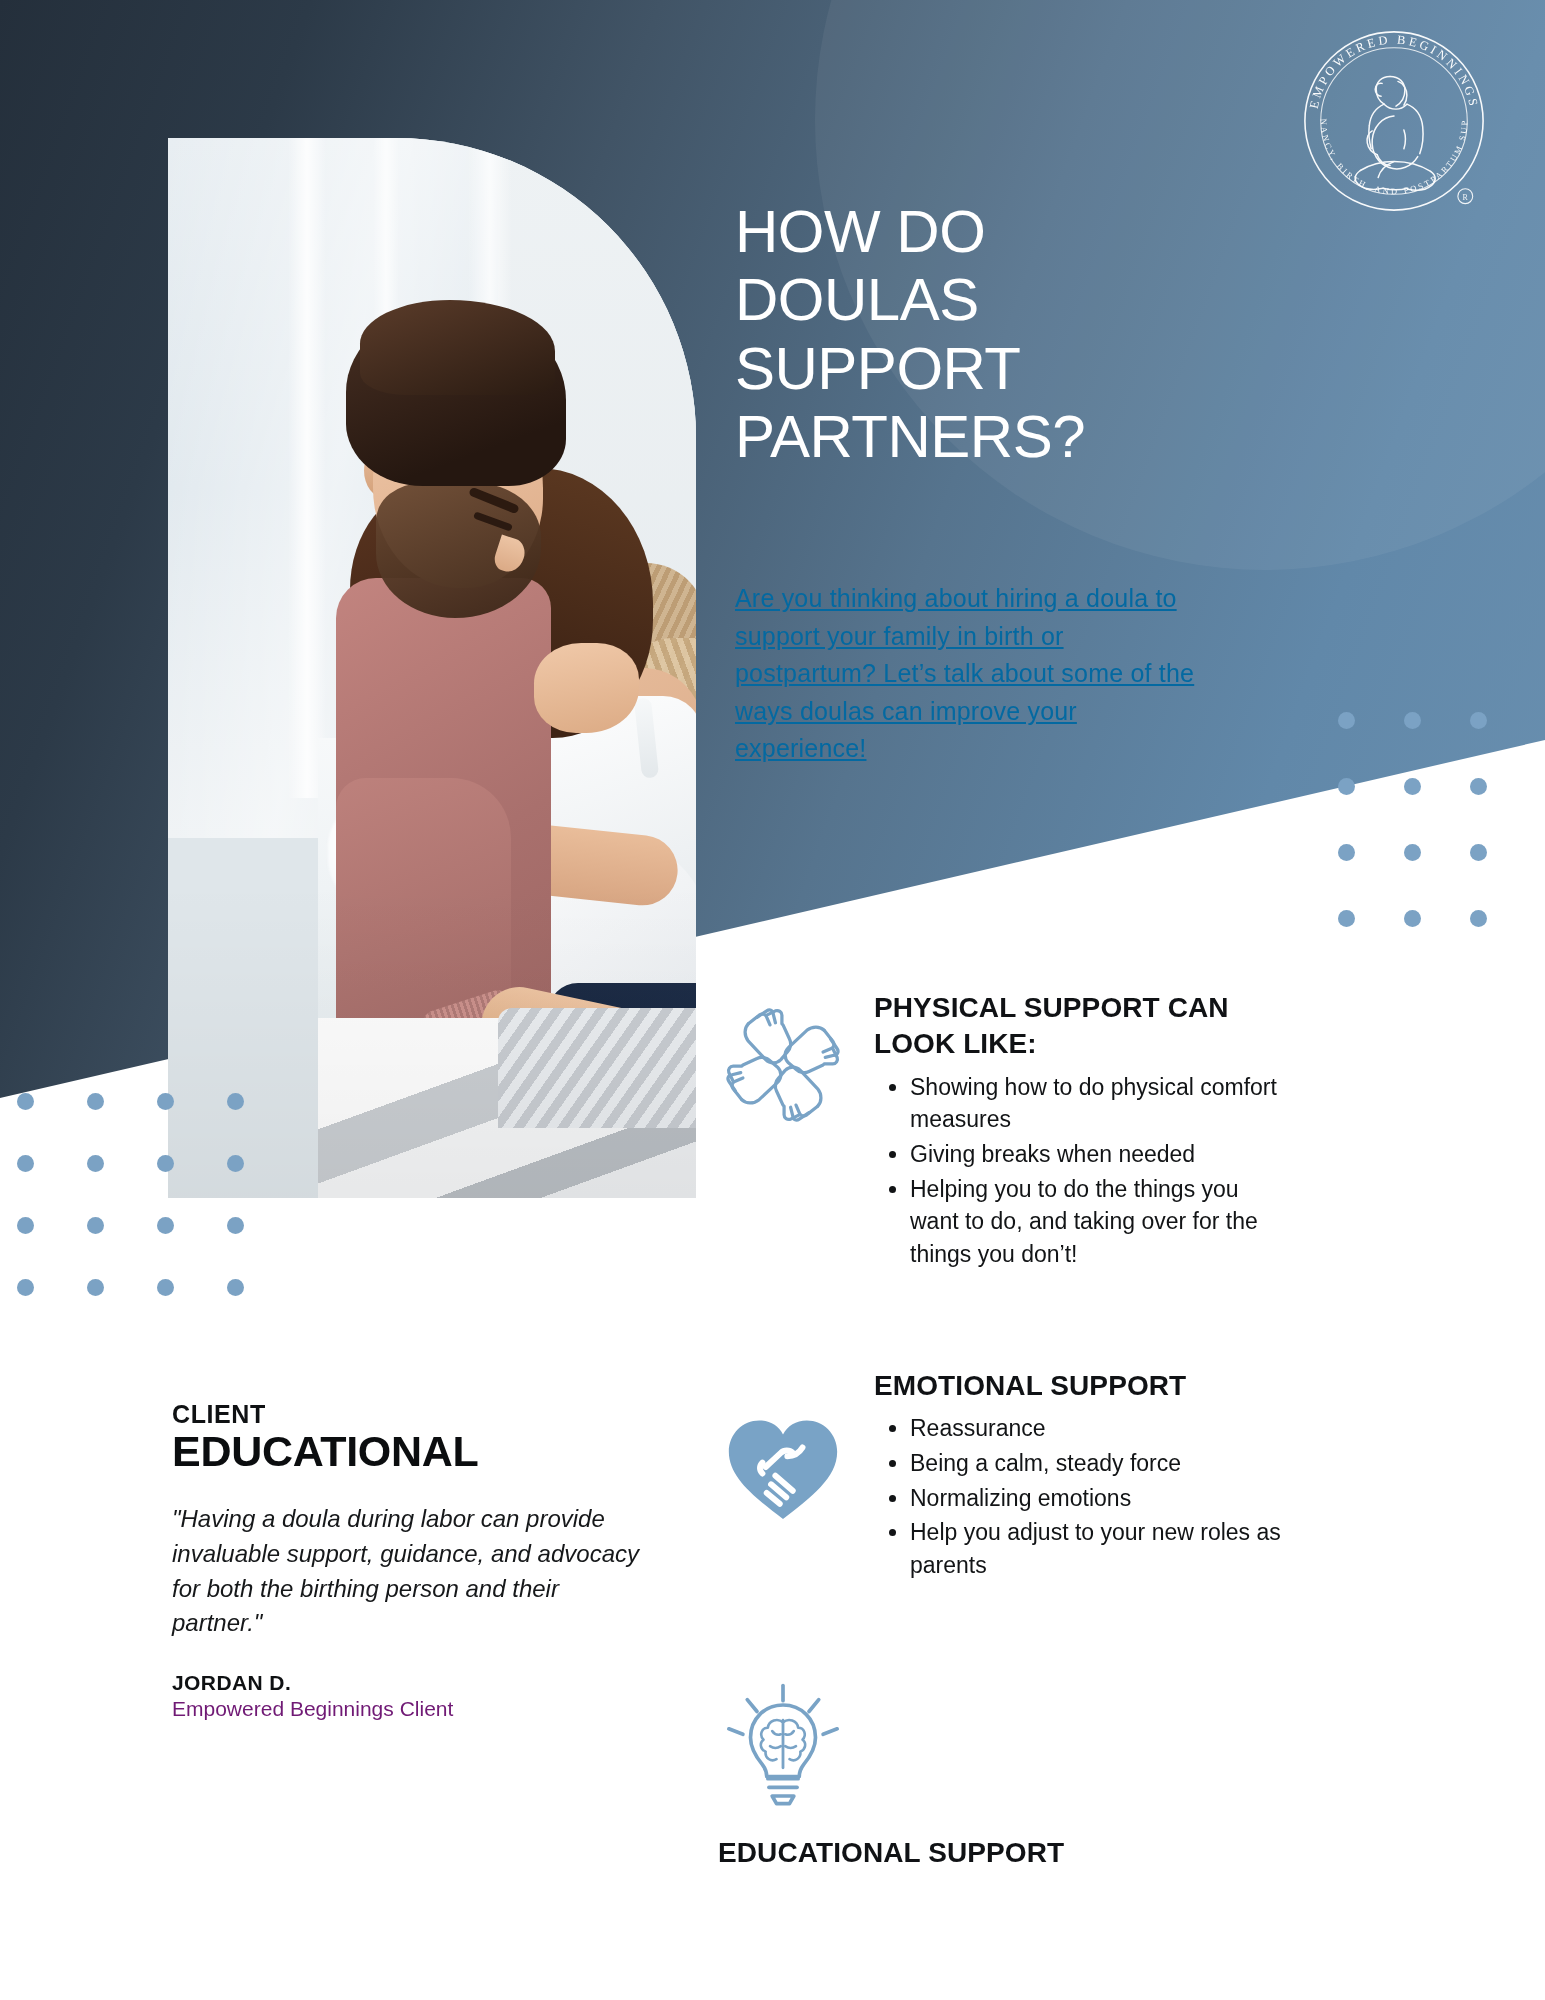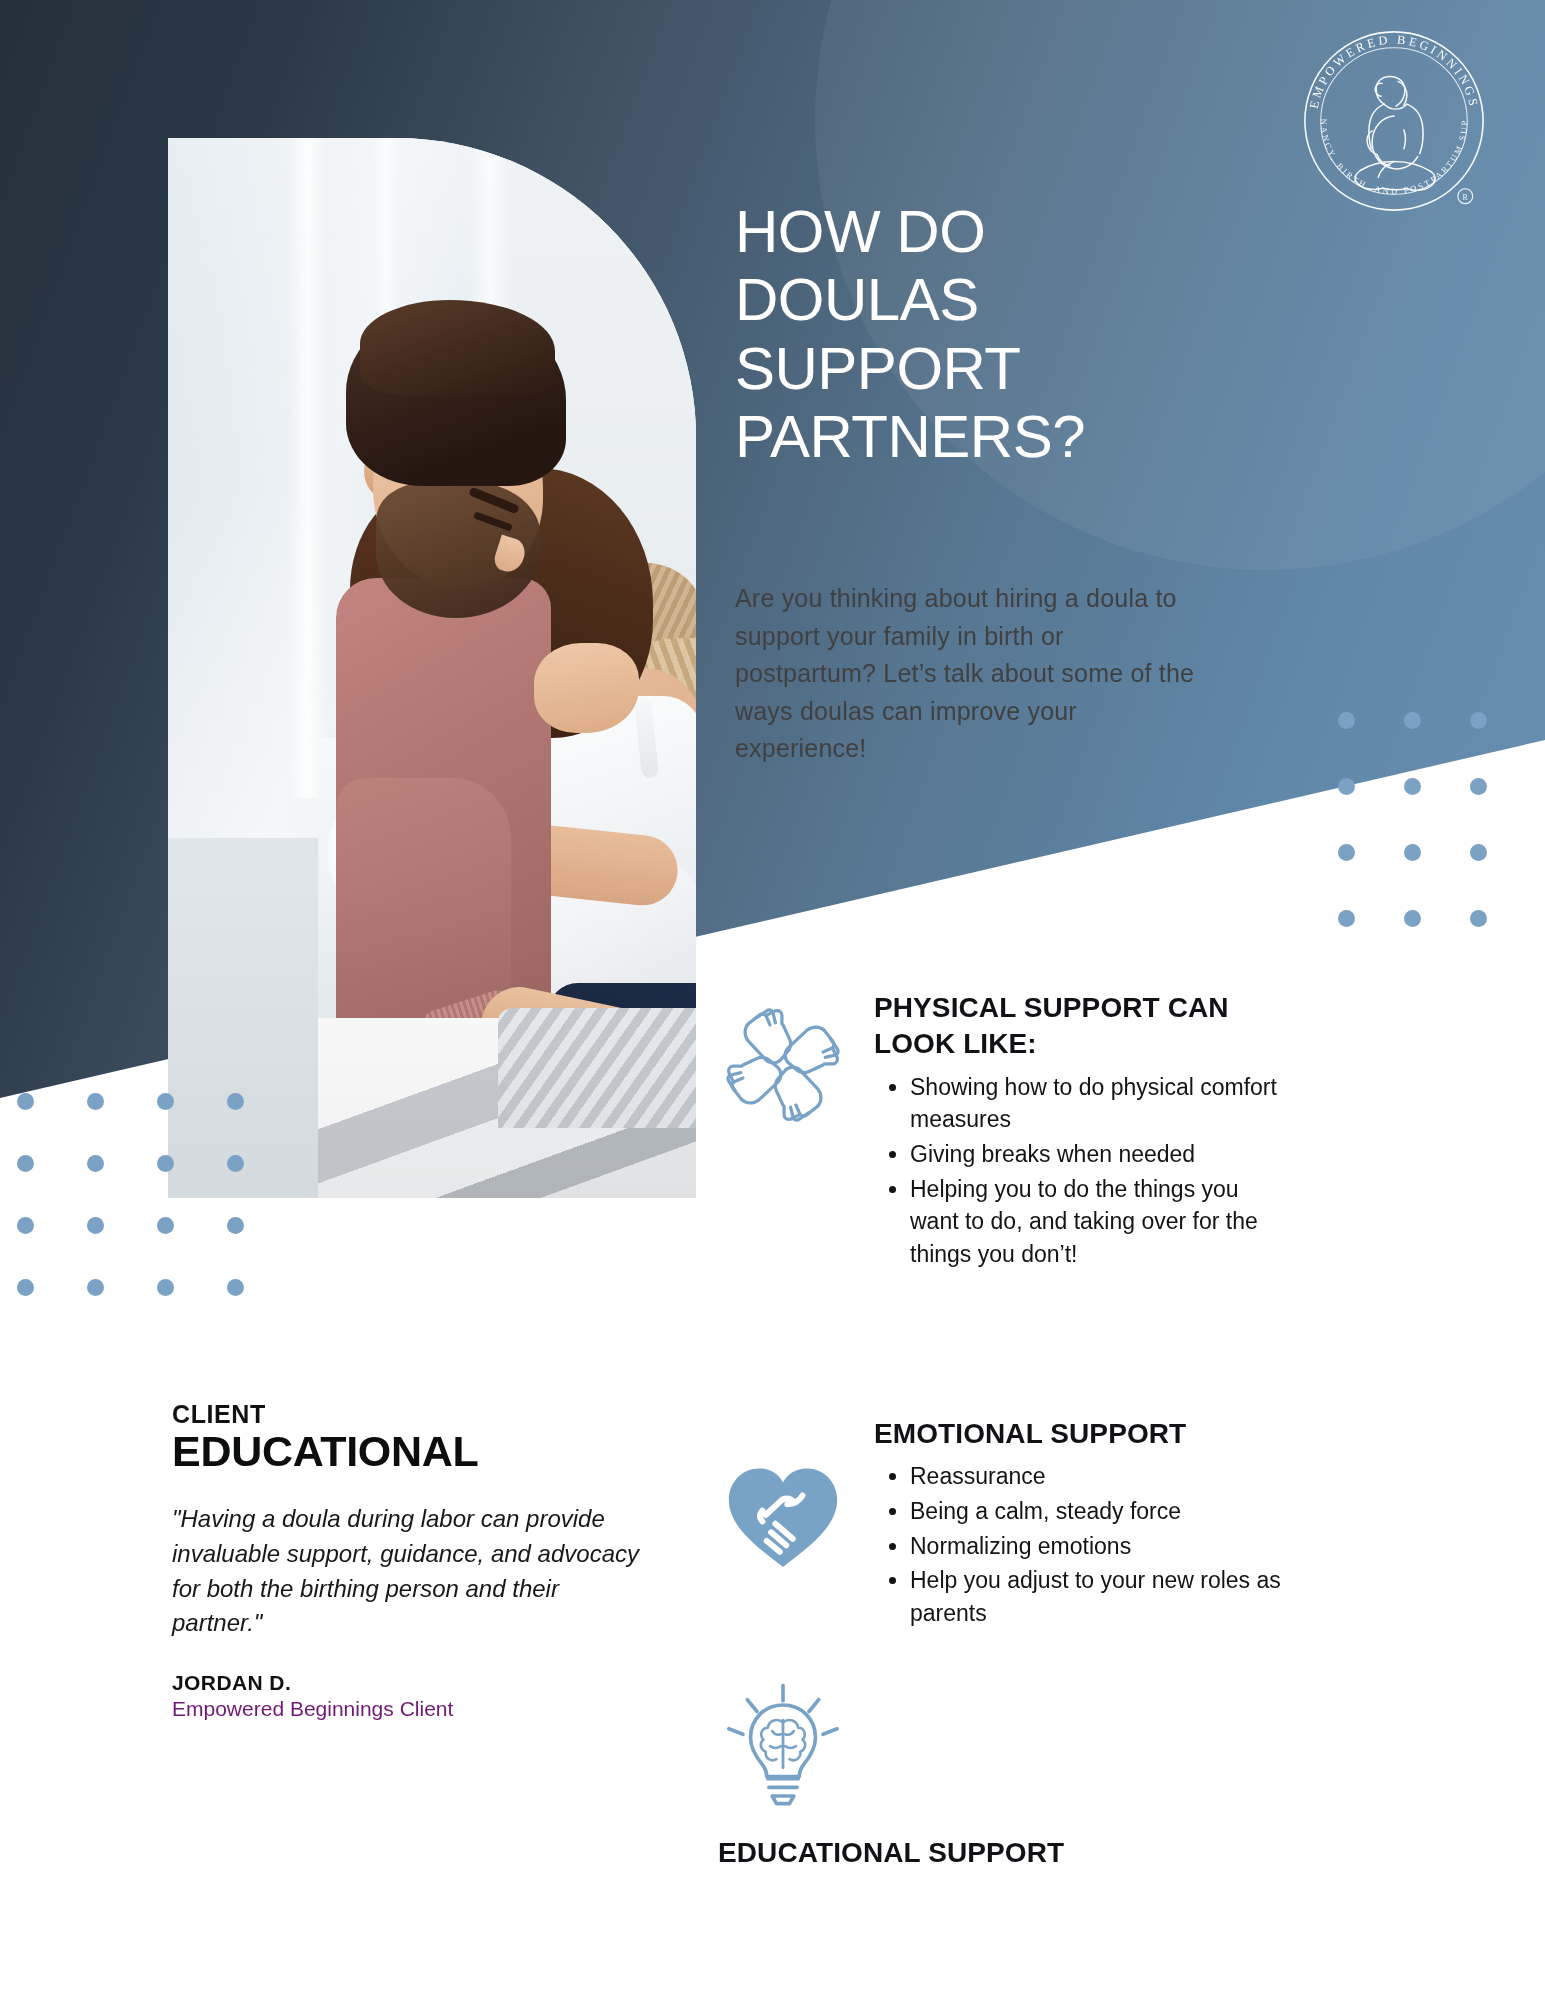--- a/index.html
+++ b/index.html
@@ -209,24 +209,25 @@
     font-weight: normal;
     font-size: 60px;
     line-height: 1.14;
     letter-spacing: -0.5px;
     margin-top: 8px;
   }
   .subtitle {
     position: absolute;
     left: 735px; top: 580px;
     width: 470px;
-    color: #404040;
+    color: #0369a1;
     font-size: 25px;
     line-height: 1.5;
     letter-spacing: 0.2px;
+    text-decoration: underline;
   }
 
   
   .dots { position: absolute; display: grid; }
   .dots span {
     width: 17px; height: 17px; border-radius: 50%;
     background: #7ba2c4;
   }
   .dots-right {
     right: 58px; top: 712px;
@@ -255,21 +256,21 @@
   }
   .block ul { list-style: disc; padding-left: 36px; }
   .block li {
     font-size: 23px;
     line-height: 1.42;
     color: #121416;
     margin-bottom: 2px;
   }
 
   #block-physical  { left: 718px; top: 990px;  width: 570px; justify-content: space-between; }
-  #block-emotional { left: 718px; top: 1416px; width: 570px; }
+  #block-emotional { left: 718px; top: 1368px; width: 570px; }
   #block-education { left: 718px; top: 1645px; width: 570px; flex-direction: column; }
   #block-emotional .icon, #block-education .icon { padding-top: 34px; }
 
   
   .testimonial { position: absolute; left: 172px; top: 1400px; width: 470px; }
   .t-eyebrow {
     font-size: 25px; font-weight: bold; letter-spacing: 0.6px; color: #0f1113;
   }
   .t-title {
     font-size: 43px; font-weight: bold; letter-spacing: -0.3px;

